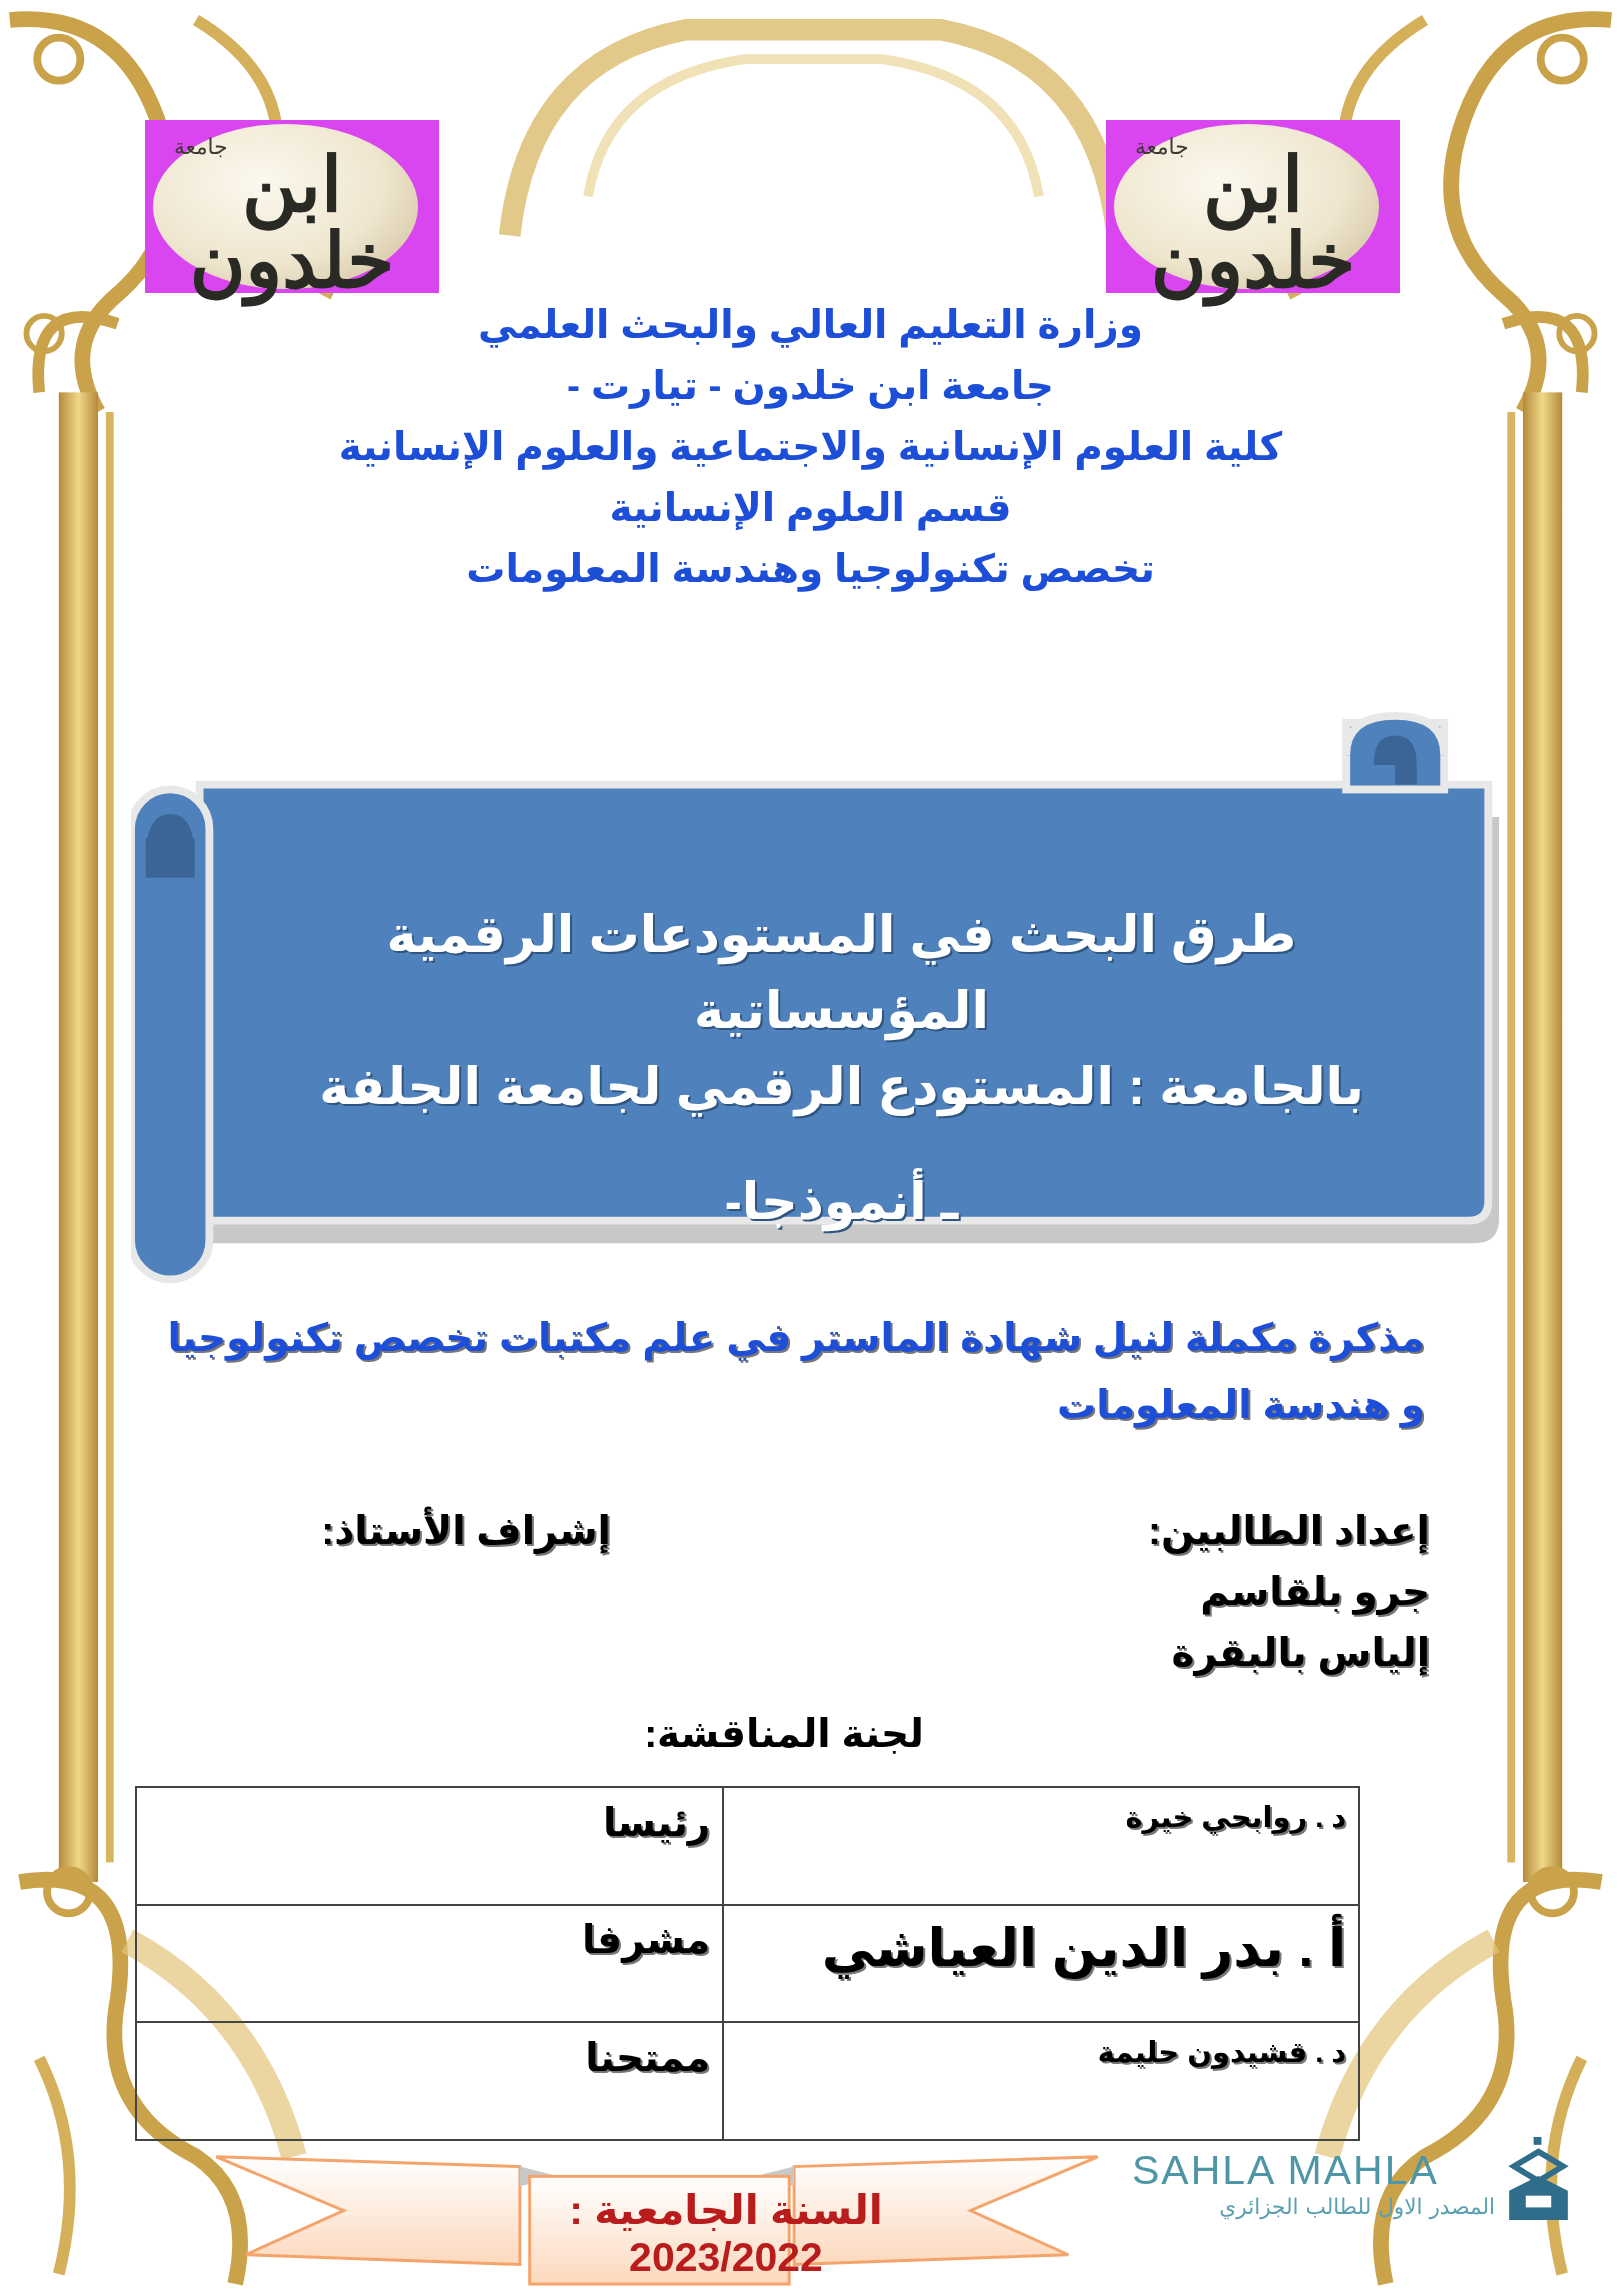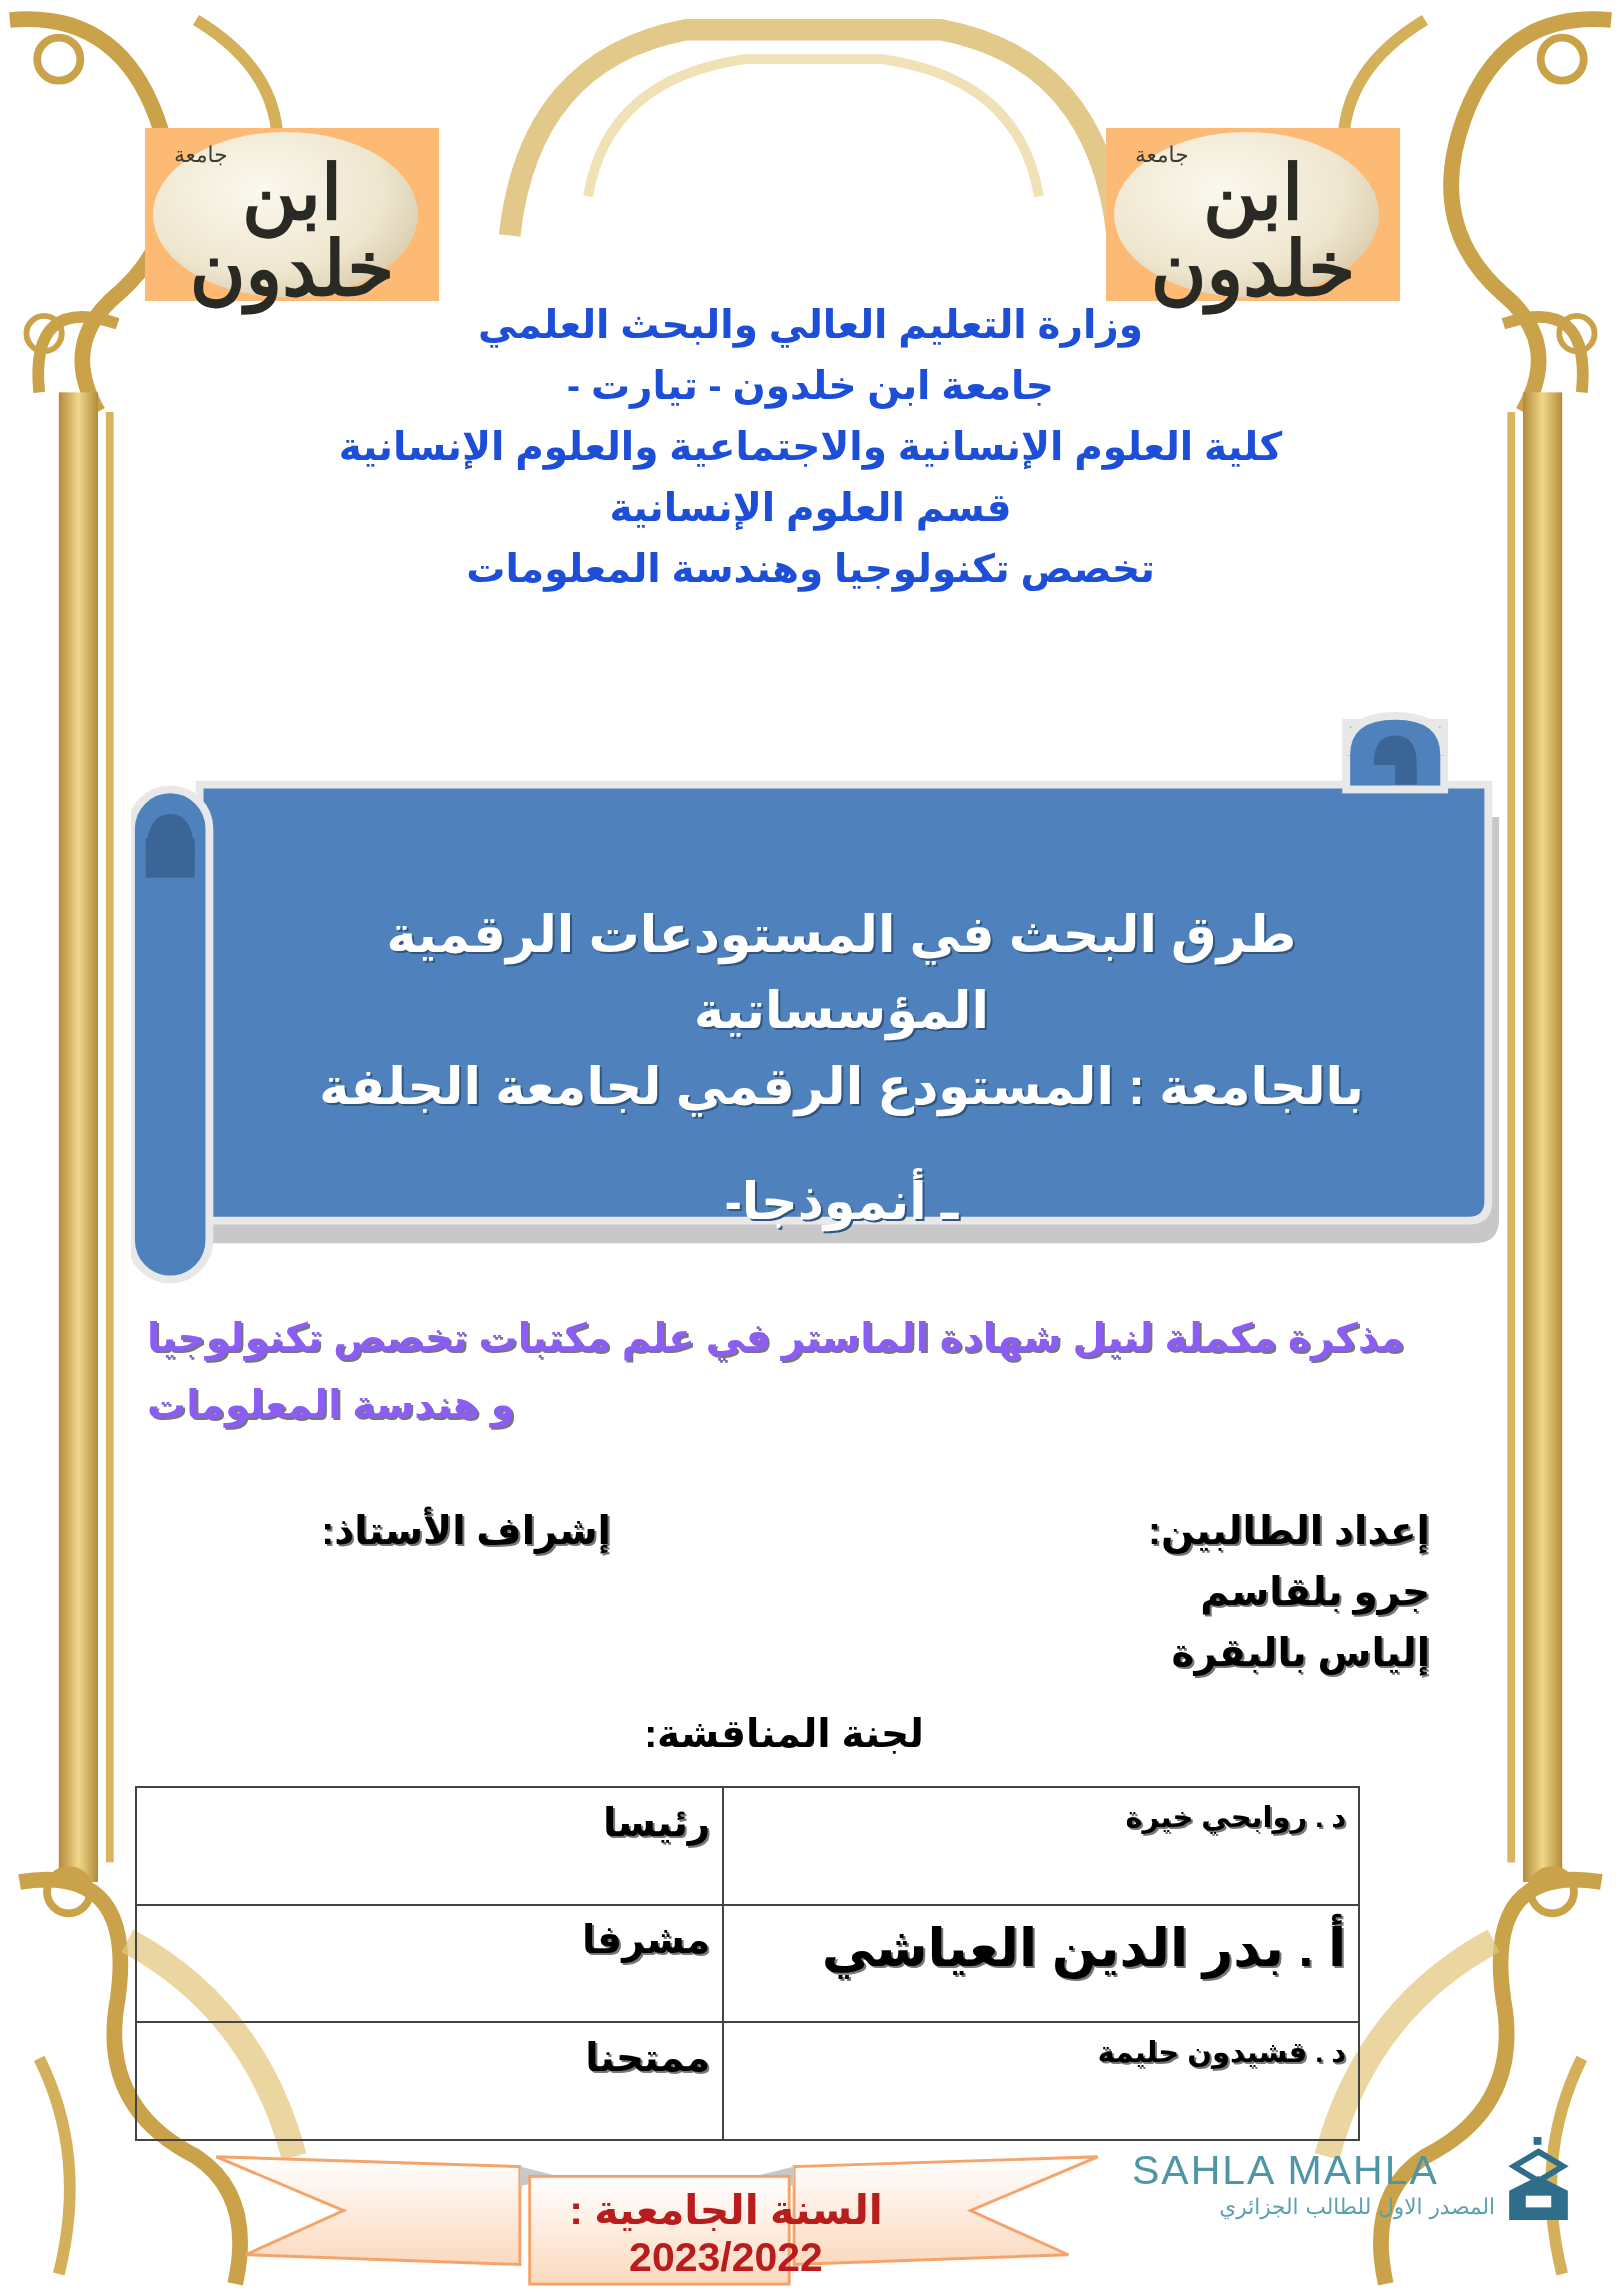--- a/index.html
+++ b/index.html
@@ -1,29 +1,29 @@
 <!DOCTYPE html>
 <html><head>
 <meta charset="utf-8">
 <style>
   html,body{margin:0;padding:0;}
   body{width:1621px;height:2293px;position:relative;background:#ffffff;overflow:hidden;font-family:"Liberation Sans","DejaVu Sans",sans-serif;}
   .frame{position:absolute;inset:0;pointer-events:none;}
-  .logo{position:absolute;top:128px;width:294px;height:173px;background:#fdba74;}
+  .logo{position:absolute;top:120px;width:294px;height:173px;background:#d946ef;}
   .logo .disc{position:absolute;left:7.8px;top:3.9px;width:265px;height:165px;border-radius:50%;
     background:radial-gradient(ellipse at 40% 35%,#fbf8ee 0%,#efe6cf 55%,#d9ccad 80%,#b8a886 100%);}
   .logo .calli{position:absolute;left:0;right:0;top:27.4px;text-align:center;font-family:"DejaVu Serif",serif;font-weight:bold;font-size:76px;color:#2a2a24;line-height:1;letter-spacing:-3.9px;}
   .logo .ring{position:absolute;left:29px;top:13.7px;font-family:"DejaVu Serif",serif;font-size:21.6px;color:#3a3a30;}
   .header{position:absolute;top:294px;left:0;right:0;text-align:center;direction:rtl;}
   .header div{font-weight:bold;color:#1d4ed8;font-size:39px;line-height:61px;}
   .scroll{position:absolute;left:123px;top:711px;width:1372px;height:593px;margin-left:8px;}
   .scroll svg{position:absolute;inset:0;}
   .scroll .title{position:absolute;left:167px;right:118px;top:186px;text-align:center;direction:rtl;color:#fff;font-weight:bold;font-size:51px;line-height:76px;text-shadow:2px 2px 0 #2f5580;}
   .scroll .title .t3{margin-top:39px;}
-  .memo{position:absolute;top:1304px;left:147px;right:196px;text-align:left;direction:rtl;font-weight:bold;font-size:39px;line-height:67px;color:#8b5cf6;text-shadow:2px 2px 0 #777;}
+  .memo{position:absolute;top:1304px;left:147px;right:196px;text-align:right;direction:rtl;font-weight:bold;font-size:39px;line-height:67px;color:#1d4ed8;text-shadow:2px 2px 0 #777;}
   .info{position:absolute;font-weight:bold;font-size:39px;color:#000;direction:rtl;text-shadow:2px 2px 0 #777;line-height:61px;}
   .committee{position:absolute;top:1705px;left:627px;width:314px;text-align:center;direction:rtl;font-weight:bold;font-size:39px;color:#000;margin-top:6px;}
   table.jury{position:absolute;left:135px;top:1786px;width:1225px;border-collapse:collapse;direction:rtl;background:transparent;}
   table.jury td{border:2px solid #444;height:92px;vertical-align:top;padding:11.8px 11.8px;font-weight:bold;color:#000;text-shadow:2px 2px 0 #777;}
   table.jury td.name{width:52%;font-size:29px;}
   table.jury td.name.big{font-size:53px;}
   table.jury td.role{font-size:39px;}
   .banner{position:absolute;left:206px;top:2147px;width:902px;height:142px;}
   .banner svg{position:absolute;inset:0;}
   .banner .year{position:absolute;left:314px;width:412px;top:39px;text-align:center;font-weight:bold;font-size:41px;color:#b91c1c;direction:rtl;}

